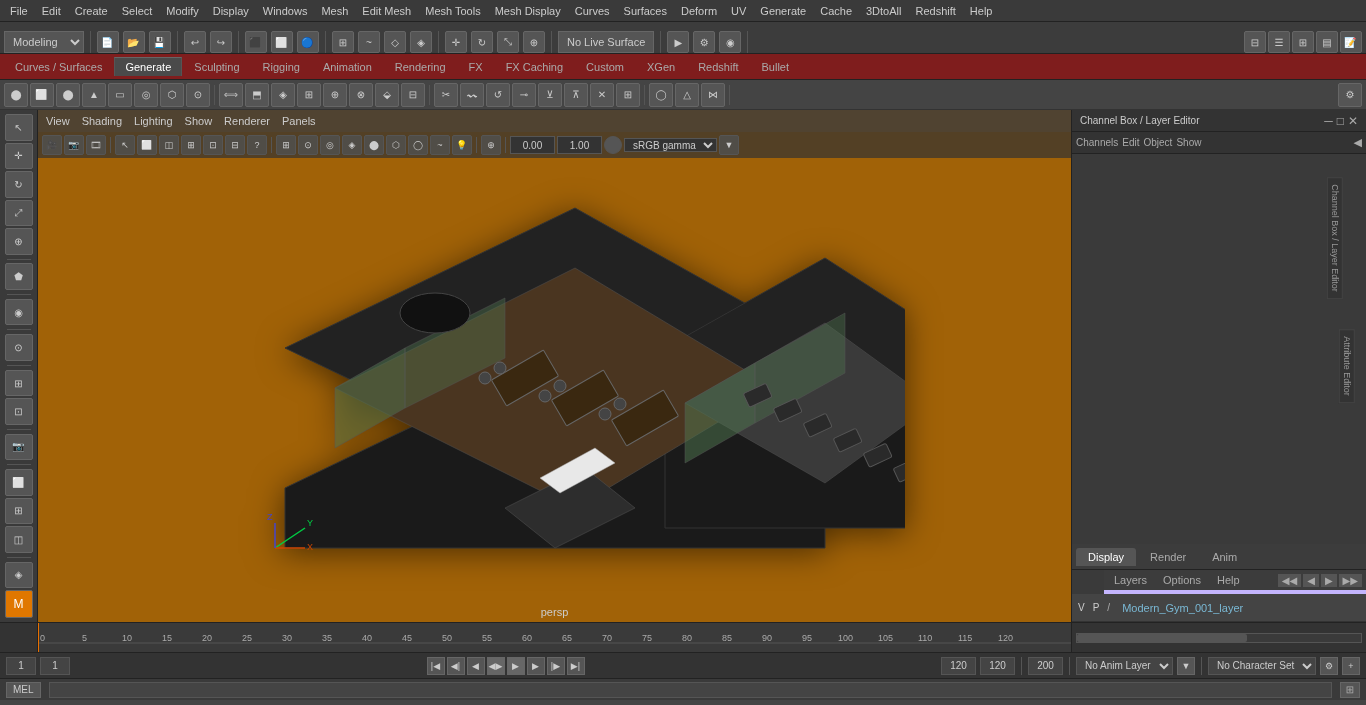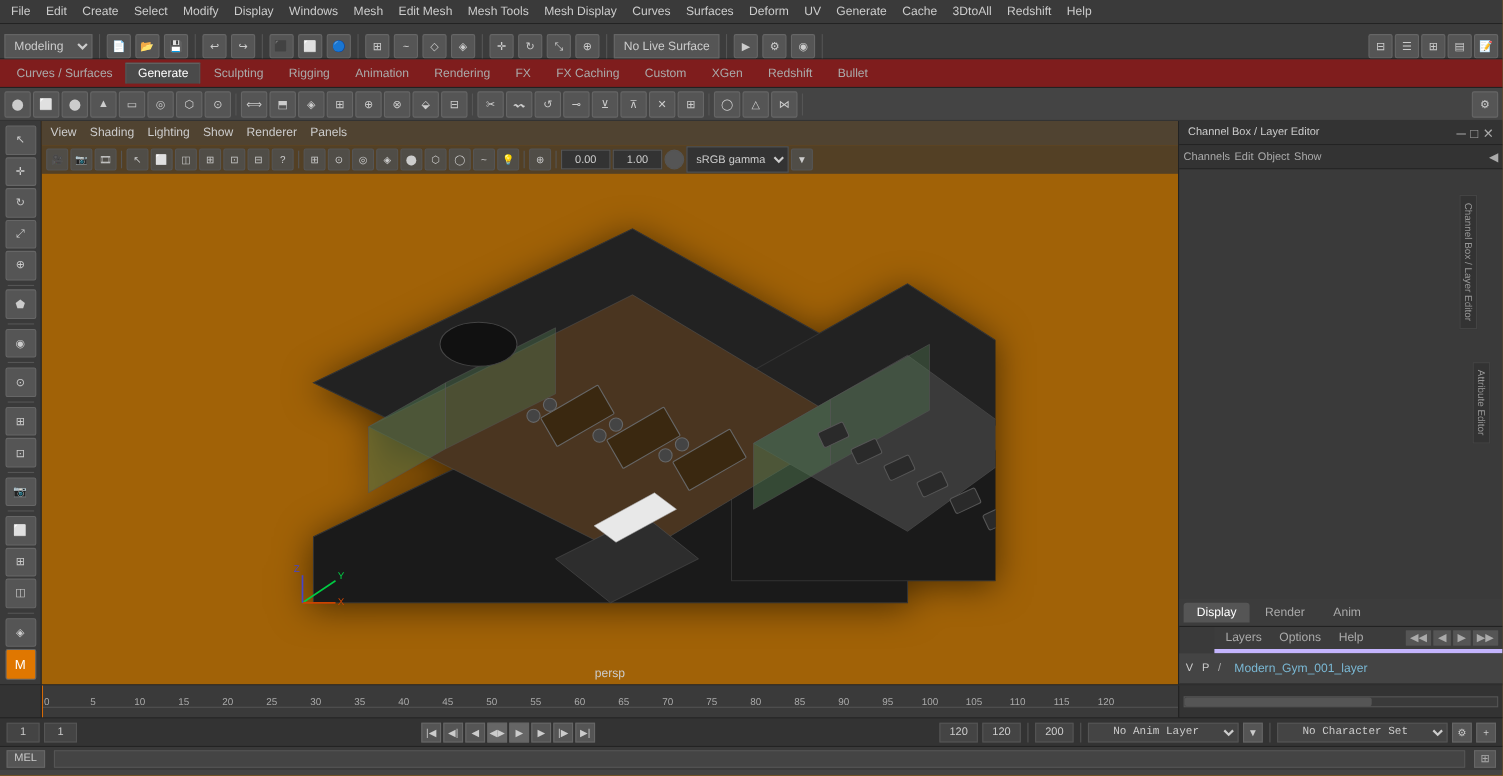--- a/index.html
+++ b/index.html
@@ -98,21 +98,21 @@
       width: 20px; height: 20px; background: rgba(80,80,80,0.8);
       border: 1px solid #555; color: #ccc; font-size: 9px; cursor: pointer;
       display: flex; align-items: center; justify-content: center; border-radius: 2px;
     }
     .vp-input {
       width: 45px; height: 18px; background: #333; border: 1px solid #555;
       color: #ccc; font-size: 10px; text-align: center; padding: 0 2px;
     }
     .vp-sep { width: 1px; height: 16px; background: #555; margin: 0 2px; }
     .vp-gamma {
-      background: #333; border: 1px solid #555; color: #ccc; height: 24px;
+      background: #333; border: 1px solid #555; color: #ccc; height: 14px;
       font-size: 10px; padding: 0 4px; cursor: pointer;
     }
 
     
     #scene-area {
       position: absolute; top: 48px; left: 0; right: 0; bottom: 24px;
       display: flex; align-items: center; justify-content: center;
     }
 
     
@@ -175,21 +175,21 @@
       color: #ccc; font-size: 10px; text-align: center;
     }
     .pb-btn {
       width: 18px; height: 18px; background: #555; border: 1px solid #666;
       color: #ccc; font-size: 9px; cursor: pointer; display: flex;
       align-items: center; justify-content: center;
     }
     .pb-sep { width: 1px; height: 18px; background: #555; margin: 0 2px; }
     .pb-dropdown {
       background: #444; border: 1px solid #555; color: #ccc; height: 18px;
-      font-size: 10px; padding: 0 18px; font-family: Liberation Mono, monospace;
+      font-size: 10px; padding: 0 4px;
     }
 
     
     #status-bar {
       height: 22px; background: #3a3a3a; border-top: 1px solid #222;
       display: flex; align-items: center; padding: 0 6px; gap: 8px;
     }
     .status-input {
       height: 16px; background: #444; border: 1px solid #555; color: #ccc;
       font-size: 10px; padding: 0 4px; min-width: 200px;

